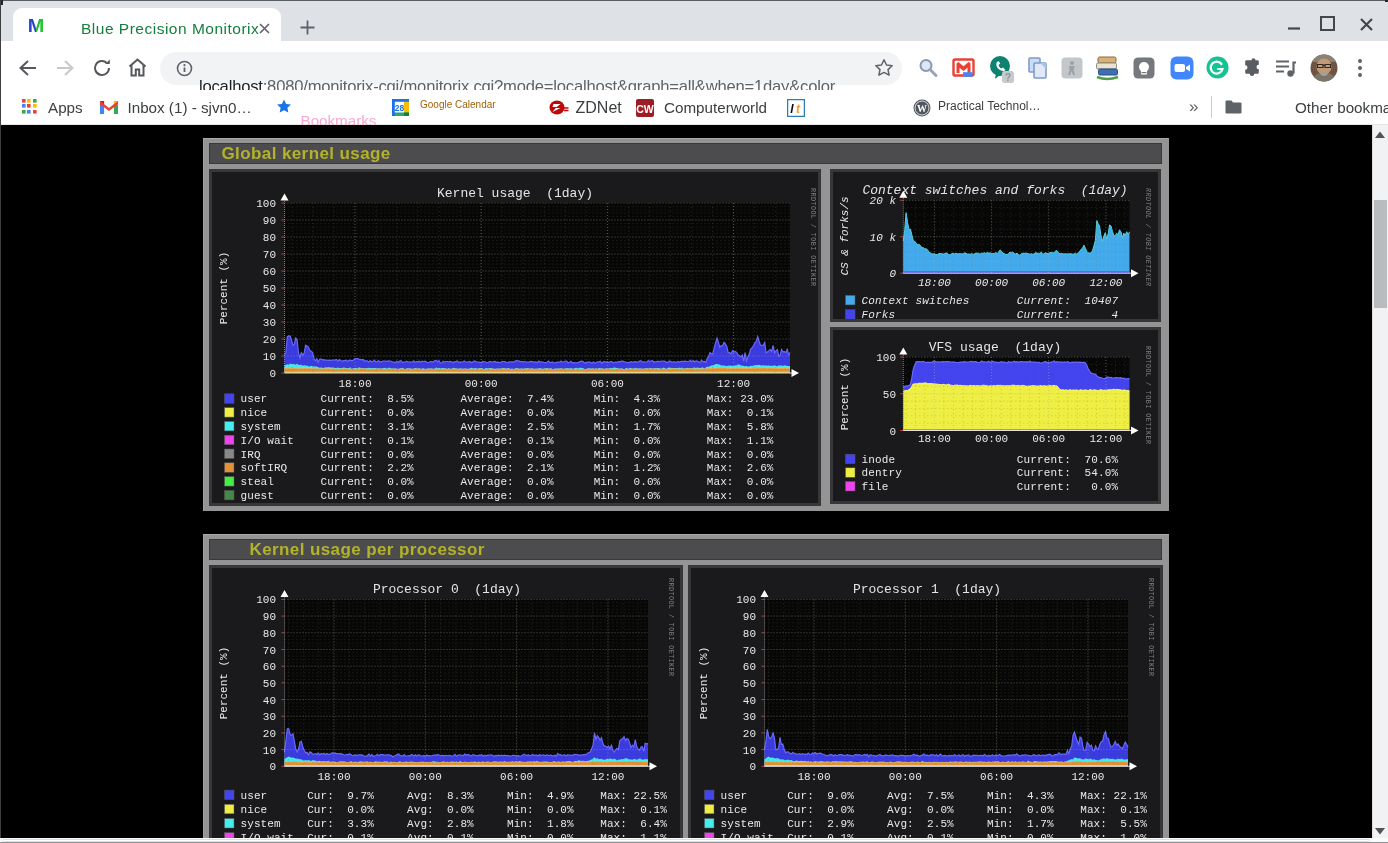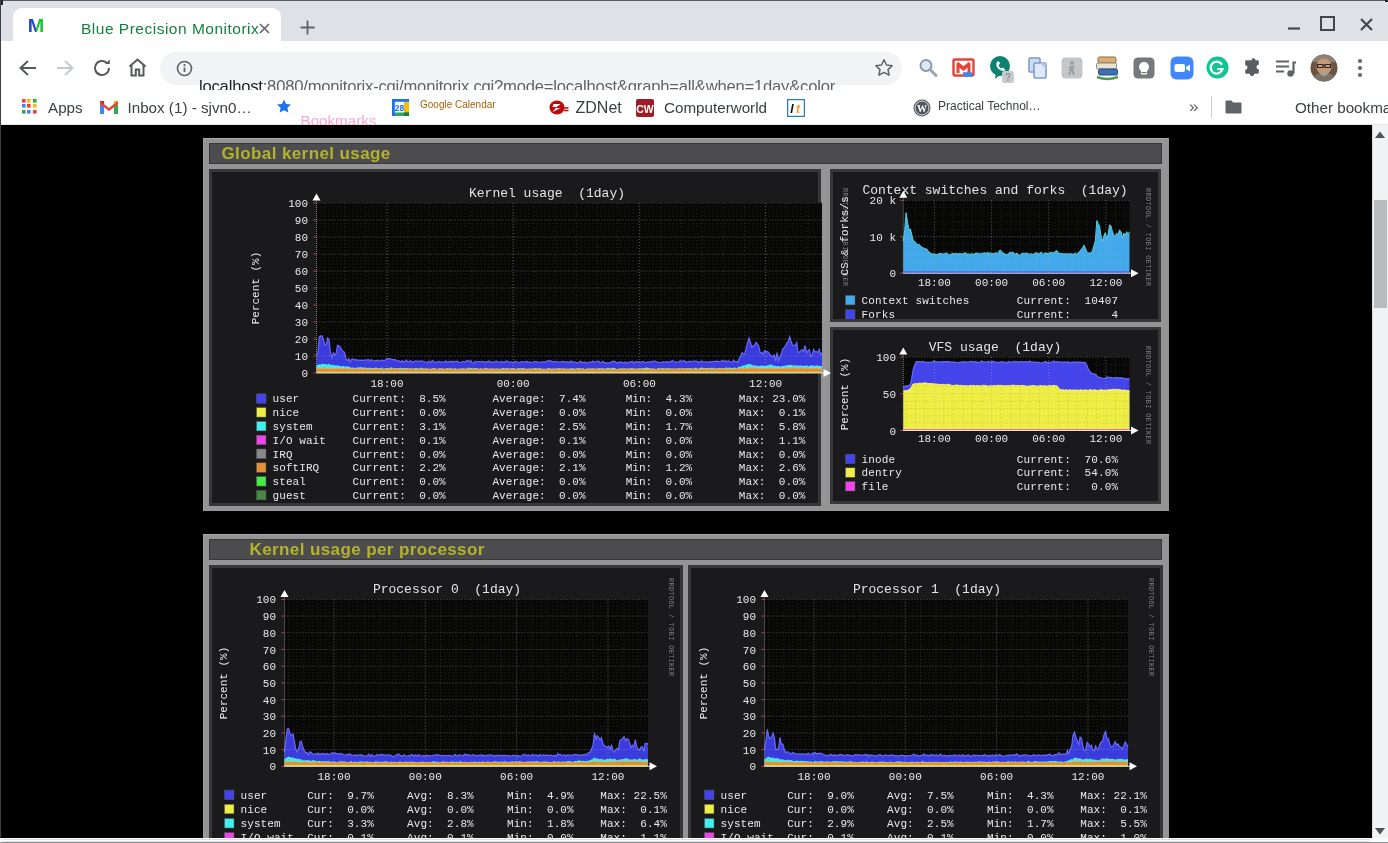--- a/index.html
+++ b/index.html
@@ -196,21 +196,21 @@
 <div style="position:absolute;left:209.3px;top:142.5px;width:952.7px;height:21.5px;background:#4c4c4e;border:1px solid #39393b;"></div>
 <div style="position:absolute;left:221.5px;top:143.5px;width:900px;height:19px;font-size:17px;font-weight:bold;color:#b3b32b;letter-spacing:0.4px;">Global kernel usage</div>
 <div style="position:absolute;left:209.3px;top:168.5px;width:611.7px;height:337px;background:#1a1a1c;border:3px solid #37373a;"></div>
 <div style="position:absolute;left:830px;top:168.5px;width:330.5px;height:153px;background:#1a1a1c;border:3px solid #37373a;"></div>
 <div style="position:absolute;left:830px;top:326.5px;width:330.5px;height:177px;background:#1a1a1c;border:3px solid #37373a;"></div>
 <div style="position:absolute;left:203px;top:534px;width:966px;height:309px;background:#949494;border-top:1px solid #aaa;border-left:1px solid #a2a2a2;overflow:hidden;"></div>
 <div style="position:absolute;left:209.3px;top:538.5px;width:952.7px;height:21.5px;background:#4c4c4e;border:1px solid #39393b;"></div>
 <div style="position:absolute;left:221.5px;top:539.5px;width:900px;height:19px;font-size:17px;font-weight:bold;color:#b3b32b;letter-spacing:0.4px;padding-left:28px;">Kernel usage per processor</div>
 <div style="position:absolute;left:209.3px;top:564.8px;width:474.2px;height:330px;background:#1a1a1c;border:3px solid #37373a;"></div>
 <div style="position:absolute;left:688.3px;top:564.8px;width:475.2px;height:330px;background:#1a1a1c;border:3px solid #37373a;"></div>
-<div style="position:absolute;left:212px;top:171.5px;width:606px;height:331px;overflow:hidden;margin-left:32px;">
+<div style="position:absolute;left:212px;top:171.5px;width:606px;height:331px;overflow:hidden;">
     <svg width="606" height="331" viewBox="0 0 606 331" style="position:absolute;left:0;top:0">
       <rect x="72.5" y="30.5" width="505.5" height="171.0" fill="#070707"></rect>
       <text x="303.0" y="24.5" font-size="13" fill="#e4e4e4" text-anchor="middle" font-family="Liberation Mono, monospace" xml:space="preserve">Kernel usage  (1day)</text>
       <path d="M72.5,201.0 72.5,182.8L73.9,180.6L75.3,164.7L76.7,163.8L78.1,164.1L79.5,167.9L80.9,173.2L82.3,172.4L83.7,166.1L85.1,167.7L86.5,181.0L87.9,186.0L89.3,180.6L90.8,182.9L92.2,181.2L93.6,173.2L95.0,174.1L96.4,175.1L97.8,178.4L99.2,179.2L100.6,180.5L102.0,186.9L103.4,188.8L104.8,186.6L106.2,190.3L107.6,187.2L109.0,186.9L110.4,187.9L111.8,187.7L113.2,188.1L114.6,188.0L116.0,188.3L117.4,188.1L118.8,188.3L120.2,188.1L121.6,188.2L123.0,188.1L124.5,187.5L125.9,189.3L127.3,187.6L128.7,188.6L130.1,189.3L131.5,188.7L132.9,188.6L134.3,188.1L135.7,189.4L137.1,188.3L138.5,188.1L139.9,188.8L141.3,188.2L142.7,186.8L144.1,186.5L145.5,186.5L146.9,187.1L148.3,187.4L149.7,187.9L151.1,187.5L152.5,189.0L153.9,188.8L155.3,188.8L156.8,190.2L158.2,188.5L159.6,189.8L161.0,189.4L162.4,188.1L163.8,189.9L165.2,189.7L166.6,188.5L168.0,190.1L169.4,189.7L170.8,189.2L172.2,189.2L173.6,189.2L175.0,189.3L176.4,188.8L177.8,189.0L179.2,189.3L180.6,190.0L182.0,190.1L183.4,190.8L184.8,189.2L186.2,190.7L187.6,189.1L189.0,188.6L190.4,190.3L191.9,190.1L193.3,190.0L194.7,189.2L196.1,190.2L197.5,189.8L198.9,190.0L200.3,189.9L201.7,188.9L203.1,190.3L204.5,189.7L205.9,189.6L207.3,189.2L208.7,190.5L210.1,189.1L211.5,189.5L212.9,189.2L214.3,189.7L215.7,190.7L217.1,190.2L218.5,189.3L219.9,189.8L221.3,189.8L222.7,188.7L224.1,188.5L225.6,189.8L227.0,188.7L228.4,191.0L229.8,191.0L231.2,189.3L232.6,190.0L234.0,189.5L235.4,189.5L236.8,189.9L238.2,189.4L239.6,189.8L241.0,190.8L242.4,189.7L243.8,189.8L245.2,188.8L246.6,190.6L248.0,189.9L249.4,190.2L250.8,190.0L252.2,188.9L253.6,189.7L255.0,190.2L256.4,189.8L257.9,189.5L259.3,190.5L260.7,190.1L262.1,189.0L263.5,189.4L264.9,190.0L266.3,190.2L267.7,190.0L269.1,190.8L270.5,189.4L271.9,189.7L273.3,189.8L274.7,190.7L276.1,190.3L277.5,189.6L278.9,189.7L280.3,190.2L281.7,189.6L283.1,189.3L284.5,190.3L285.9,190.2L287.3,190.4L288.7,190.5L290.1,189.4L291.5,189.5L293.0,189.6L294.4,190.5L295.8,190.4L297.2,189.8L298.6,190.0L300.0,189.7L301.4,190.2L302.8,189.4L304.2,188.7L305.6,188.9L307.0,188.8L308.4,189.8L309.8,189.3L311.2,190.0L312.6,189.3L314.0,190.0L315.4,190.1L316.8,190.2L318.2,189.4L319.6,189.7L321.0,189.7L322.4,190.5L323.8,189.8L325.2,190.7L326.7,189.0L328.1,190.0L329.5,189.8L330.9,190.0L332.3,190.8L333.7,190.7L335.1,189.9L336.5,189.0L337.9,190.6L339.3,190.3L340.7,190.0L342.1,190.9L343.5,190.9L344.9,190.2L346.3,190.0L347.7,190.2L349.1,189.0L350.5,190.1L351.9,189.8L353.3,189.0L354.7,189.0L356.1,190.9L357.5,190.2L358.9,189.3L360.4,190.8L361.8,190.6L363.2,190.8L364.6,190.8L366.0,190.7L367.4,189.9L368.8,189.3L370.2,189.1L371.6,190.0L373.0,191.2L374.4,190.1L375.8,190.3L377.2,189.9L378.6,190.2L380.0,191.2L381.4,189.8L382.8,191.3L384.2,190.5L385.6,189.9L387.0,189.9L388.4,189.2L389.8,191.5L391.2,189.9L392.6,189.7L394.1,190.3L395.5,189.7L396.9,190.7L398.3,189.6L399.7,189.7L401.1,190.6L402.5,190.4L403.9,190.1L405.3,190.4L406.7,189.4L408.1,189.9L409.5,189.2L410.9,189.2L412.3,189.9L413.7,190.0L415.1,190.5L416.5,190.4L417.9,190.4L419.3,189.7L420.7,190.4L422.1,189.8L423.5,189.7L424.9,190.1L426.3,189.9L427.8,188.9L429.2,188.8L430.6,190.2L432.0,189.9L433.4,190.0L434.8,189.9L436.2,188.8L437.6,189.3L439.0,189.0L440.4,188.7L441.8,190.0L443.2,189.8L444.6,189.7L446.0,189.1L447.4,189.7L448.8,189.3L450.2,189.0L451.6,189.0L453.0,189.4L454.4,190.1L455.8,190.6L457.2,189.0L458.6,189.4L460.0,190.2L461.5,189.9L462.9,189.9L464.3,190.6L465.7,189.4L467.1,190.0L468.5,189.7L469.9,189.1L471.3,189.6L472.7,189.2L474.1,189.3L475.5,189.5L476.9,189.5L478.3,188.4L479.7,189.6L481.1,188.5L482.5,190.0L483.9,189.0L485.3,189.2L486.7,189.7L488.1,190.7L489.5,188.1L490.9,189.7L492.3,189.5L493.7,190.5L495.2,186.5L496.6,184.4L498.0,180.7L499.4,181.6L500.8,182.0L502.2,176.2L503.6,170.7L505.0,166.1L506.4,170.2L507.8,175.4L509.2,173.7L510.6,173.4L512.0,170.4L513.4,171.9L514.8,174.5L516.2,180.8L517.6,180.5L519.0,182.2L520.4,178.7L521.8,180.0L523.2,179.4L524.6,180.3L526.0,182.9L527.5,183.7L528.9,184.8L530.3,183.1L531.7,189.2L533.1,180.7L534.5,188.9L535.9,185.1L537.3,182.1L538.7,177.1L540.1,175.6L541.5,174.0L542.9,170.7L544.3,169.3L545.7,164.7L547.1,169.5L548.5,173.1L549.9,173.6L551.3,173.2L552.7,170.4L554.1,180.8L555.5,179.9L556.9,178.6L558.3,177.6L559.7,179.4L561.1,173.5L562.6,180.9L564.0,178.8L565.4,177.6L566.8,184.4L568.2,182.9L569.6,177.6L571.0,179.8L572.4,179.7L573.8,180.7L575.2,177.4L576.6,182.5L578.0,180.5 L578.0,201.0 Z" fill="#3a3ae2"></path>
       <path d="M72.5,182.8L73.9,180.6L75.3,164.7L76.7,163.8L78.1,164.1L79.5,167.9L80.9,173.2L82.3,172.4L83.7,166.1L85.1,167.7L86.5,181.0L87.9,186.0L89.3,180.6L90.8,182.9L92.2,181.2L93.6,173.2L95.0,174.1L96.4,175.1L97.8,178.4L99.2,179.2L100.6,180.5L102.0,186.9L103.4,188.8L104.8,186.6L106.2,190.3L107.6,187.2L109.0,186.9L110.4,187.9L111.8,187.7L113.2,188.1L114.6,188.0L116.0,188.3L117.4,188.1L118.8,188.3L120.2,188.1L121.6,188.2L123.0,188.1L124.5,187.5L125.9,189.3L127.3,187.6L128.7,188.6L130.1,189.3L131.5,188.7L132.9,188.6L134.3,188.1L135.7,189.4L137.1,188.3L138.5,188.1L139.9,188.8L141.3,188.2L142.7,186.8L144.1,186.5L145.5,186.5L146.9,187.1L148.3,187.4L149.7,187.9L151.1,187.5L152.5,189.0L153.9,188.8L155.3,188.8L156.8,190.2L158.2,188.5L159.6,189.8L161.0,189.4L162.4,188.1L163.8,189.9L165.2,189.7L166.6,188.5L168.0,190.1L169.4,189.7L170.8,189.2L172.2,189.2L173.6,189.2L175.0,189.3L176.4,188.8L177.8,189.0L179.2,189.3L180.6,190.0L182.0,190.1L183.4,190.8L184.8,189.2L186.2,190.7L187.6,189.1L189.0,188.6L190.4,190.3L191.9,190.1L193.3,190.0L194.7,189.2L196.1,190.2L197.5,189.8L198.9,190.0L200.3,189.9L201.7,188.9L203.1,190.3L204.5,189.7L205.9,189.6L207.3,189.2L208.7,190.5L210.1,189.1L211.5,189.5L212.9,189.2L214.3,189.7L215.7,190.7L217.1,190.2L218.5,189.3L219.9,189.8L221.3,189.8L222.7,188.7L224.1,188.5L225.6,189.8L227.0,188.7L228.4,191.0L229.8,191.0L231.2,189.3L232.6,190.0L234.0,189.5L235.4,189.5L236.8,189.9L238.2,189.4L239.6,189.8L241.0,190.8L242.4,189.7L243.8,189.8L245.2,188.8L246.6,190.6L248.0,189.9L249.4,190.2L250.8,190.0L252.2,188.9L253.6,189.7L255.0,190.2L256.4,189.8L257.9,189.5L259.3,190.5L260.7,190.1L262.1,189.0L263.5,189.4L264.9,190.0L266.3,190.2L267.7,190.0L269.1,190.8L270.5,189.4L271.9,189.7L273.3,189.8L274.7,190.7L276.1,190.3L277.5,189.6L278.9,189.7L280.3,190.2L281.7,189.6L283.1,189.3L284.5,190.3L285.9,190.2L287.3,190.4L288.7,190.5L290.1,189.4L291.5,189.5L293.0,189.6L294.4,190.5L295.8,190.4L297.2,189.8L298.6,190.0L300.0,189.7L301.4,190.2L302.8,189.4L304.2,188.7L305.6,188.9L307.0,188.8L308.4,189.8L309.8,189.3L311.2,190.0L312.6,189.3L314.0,190.0L315.4,190.1L316.8,190.2L318.2,189.4L319.6,189.7L321.0,189.7L322.4,190.5L323.8,189.8L325.2,190.7L326.7,189.0L328.1,190.0L329.5,189.8L330.9,190.0L332.3,190.8L333.7,190.7L335.1,189.9L336.5,189.0L337.9,190.6L339.3,190.3L340.7,190.0L342.1,190.9L343.5,190.9L344.9,190.2L346.3,190.0L347.7,190.2L349.1,189.0L350.5,190.1L351.9,189.8L353.3,189.0L354.7,189.0L356.1,190.9L357.5,190.2L358.9,189.3L360.4,190.8L361.8,190.6L363.2,190.8L364.6,190.8L366.0,190.7L367.4,189.9L368.8,189.3L370.2,189.1L371.6,190.0L373.0,191.2L374.4,190.1L375.8,190.3L377.2,189.9L378.6,190.2L380.0,191.2L381.4,189.8L382.8,191.3L384.2,190.5L385.6,189.9L387.0,189.9L388.4,189.2L389.8,191.5L391.2,189.9L392.6,189.7L394.1,190.3L395.5,189.7L396.9,190.7L398.3,189.6L399.7,189.7L401.1,190.6L402.5,190.4L403.9,190.1L405.3,190.4L406.7,189.4L408.1,189.9L409.5,189.2L410.9,189.2L412.3,189.9L413.7,190.0L415.1,190.5L416.5,190.4L417.9,190.4L419.3,189.7L420.7,190.4L422.1,189.8L423.5,189.7L424.9,190.1L426.3,189.9L427.8,188.9L429.2,188.8L430.6,190.2L432.0,189.9L433.4,190.0L434.8,189.9L436.2,188.8L437.6,189.3L439.0,189.0L440.4,188.7L441.8,190.0L443.2,189.8L444.6,189.7L446.0,189.1L447.4,189.7L448.8,189.3L450.2,189.0L451.6,189.0L453.0,189.4L454.4,190.1L455.8,190.6L457.2,189.0L458.6,189.4L460.0,190.2L461.5,189.9L462.9,189.9L464.3,190.6L465.7,189.4L467.1,190.0L468.5,189.7L469.9,189.1L471.3,189.6L472.7,189.2L474.1,189.3L475.5,189.5L476.9,189.5L478.3,188.4L479.7,189.6L481.1,188.5L482.5,190.0L483.9,189.0L485.3,189.2L486.7,189.7L488.1,190.7L489.5,188.1L490.9,189.7L492.3,189.5L493.7,190.5L495.2,186.5L496.6,184.4L498.0,180.7L499.4,181.6L500.8,182.0L502.2,176.2L503.6,170.7L505.0,166.1L506.4,170.2L507.8,175.4L509.2,173.7L510.6,173.4L512.0,170.4L513.4,171.9L514.8,174.5L516.2,180.8L517.6,180.5L519.0,182.2L520.4,178.7L521.8,180.0L523.2,179.4L524.6,180.3L526.0,182.9L527.5,183.7L528.9,184.8L530.3,183.1L531.7,189.2L533.1,180.7L534.5,188.9L535.9,185.1L537.3,182.1L538.7,177.1L540.1,175.6L541.5,174.0L542.9,170.7L544.3,169.3L545.7,164.7L547.1,169.5L548.5,173.1L549.9,173.6L551.3,173.2L552.7,170.4L554.1,180.8L555.5,179.9L556.9,178.6L558.3,177.6L559.7,179.4L561.1,173.5L562.6,180.9L564.0,178.8L565.4,177.6L566.8,184.4L568.2,182.9L569.6,177.6L571.0,179.8L572.4,179.7L573.8,180.7L575.2,177.4L576.6,182.5L578.0,180.5" stroke="#6868ff" stroke-width="1.2" fill="none"></path>
       <path d="M72.5,201.0 72.5,193.0L73.9,193.1L75.3,192.3L76.7,192.7L78.1,191.4L79.5,192.2L80.9,191.9L82.3,192.2L83.7,192.7L85.1,191.6L86.5,193.1L87.9,192.8L89.3,192.8L90.8,193.8L92.2,193.0L93.6,193.7L95.0,193.4L96.4,194.3L97.8,194.5L99.2,193.8L100.6,194.2L102.0,194.5L103.4,194.4L104.8,194.5L106.2,195.2L107.6,195.7L109.0,195.6L110.4,195.7L111.8,195.9L113.2,195.3L114.6,195.4L116.0,195.2L117.4,195.2L118.8,195.5L120.2,195.5L121.6,195.4L123.0,195.9L124.5,195.9L125.9,195.6L127.3,196.0L128.7,196.0L130.1,195.9L131.5,195.4L132.9,195.8L134.3,196.1L135.7,196.3L137.1,196.1L138.5,195.2L139.9,197.3L141.3,195.9L142.7,196.0L144.1,195.8L145.5,196.6L146.9,195.3L148.3,195.8L149.7,196.2L151.1,196.1L152.5,196.4L153.9,196.1L155.3,196.2L156.8,195.8L158.2,196.1L159.6,196.2L161.0,196.0L162.4,196.0L163.8,196.1L165.2,196.8L166.6,195.9L168.0,196.7L169.4,196.6L170.8,196.3L172.2,196.1L173.6,195.7L175.0,196.9L176.4,195.7L177.8,195.7L179.2,196.5L180.6,196.4L182.0,196.5L183.4,196.6L184.8,196.8L186.2,197.0L187.6,196.4L189.0,196.3L190.4,195.7L191.9,196.7L193.3,197.2L194.7,196.3L196.1,196.6L197.5,196.3L198.9,196.6L200.3,196.9L201.7,196.7L203.1,196.1L204.5,196.3L205.9,196.8L207.3,196.1L208.7,197.0L210.1,196.6L211.5,196.3L212.9,196.9L214.3,196.9L215.7,196.4L217.1,196.4L218.5,196.5L219.9,196.6L221.3,196.8L222.7,196.7L224.1,195.3L225.6,196.6L227.0,195.8L228.4,196.6L229.8,195.9L231.2,195.9L232.6,196.2L234.0,196.6L235.4,196.9L236.8,196.0L238.2,196.9L239.6,196.9L241.0,195.8L242.4,195.9L243.8,196.4L245.2,196.5L246.6,196.7L248.0,196.3L249.4,196.6L250.8,197.0L252.2,196.7L253.6,196.3L255.0,197.0L256.4,196.8L257.9,196.4L259.3,195.8L260.7,196.3L262.1,196.4L263.5,195.7L264.9,196.8L266.3,196.7L267.7,196.1L269.1,196.0L270.5,196.2L271.9,197.4L273.3,196.1L274.7,196.2L276.1,196.4L277.5,196.2L278.9,195.9L280.3,196.4L281.7,196.8L283.1,197.1L284.5,196.4L285.9,196.7L287.3,196.6L288.7,196.8L290.1,196.3L291.5,196.1L293.0,196.2L294.4,196.8L295.8,196.1L297.2,196.3L298.6,197.3L300.0,196.2L301.4,197.2L302.8,196.8L304.2,196.0L305.6,196.2L307.0,196.7L308.4,196.7L309.8,196.3L311.2,197.1L312.6,196.3L314.0,196.5L315.4,196.1L316.8,196.5L318.2,196.8L319.6,196.3L321.0,196.5L322.4,196.9L323.8,196.8L325.2,196.8L326.7,196.4L328.1,196.1L329.5,196.4L330.9,196.9L332.3,196.5L333.7,196.2L335.1,196.0L336.5,196.7L337.9,196.3L339.3,196.5L340.7,197.2L342.1,196.9L343.5,196.6L344.9,196.6L346.3,196.5L347.7,196.6L349.1,196.2L350.5,196.7L351.9,197.0L353.3,196.2L354.7,196.6L356.1,196.1L357.5,196.7L358.9,195.9L360.4,196.8L361.8,196.8L363.2,196.1L364.6,195.7L366.0,196.7L367.4,195.8L368.8,195.8L370.2,196.1L371.6,196.4L373.0,197.2L374.4,196.9L375.8,196.6L377.2,196.2L378.6,196.4L380.0,196.6L381.4,196.3L382.8,197.0L384.2,196.2L385.6,196.7L387.0,195.9L388.4,196.3L389.8,196.6L391.2,196.5L392.6,196.9L394.1,196.3L395.5,196.7L396.9,196.4L398.3,195.9L399.7,196.2L401.1,196.1L402.5,195.3L403.9,196.0L405.3,195.9L406.7,196.4L408.1,196.7L409.5,196.2L410.9,196.7L412.3,197.4L413.7,196.1L415.1,196.2L416.5,196.7L417.9,195.8L419.3,196.3L420.7,196.5L422.1,196.6L423.5,195.8L424.9,196.4L426.3,196.5L427.8,196.4L429.2,196.6L430.6,196.9L432.0,196.5L433.4,196.6L434.8,196.0L436.2,196.8L437.6,196.0L439.0,196.5L440.4,196.6L441.8,196.3L443.2,196.2L444.6,196.2L446.0,196.0L447.4,196.2L448.8,196.8L450.2,196.5L451.6,195.6L453.0,196.3L454.4,197.1L455.8,196.1L457.2,195.5L458.6,195.7L460.0,196.1L461.5,196.0L462.9,195.9L464.3,196.1L465.7,196.3L467.1,195.4L468.5,196.2L469.9,195.6L471.3,196.6L472.7,196.3L474.1,196.4L475.5,195.8L476.9,196.2L478.3,196.2L479.7,196.2L481.1,195.8L482.5,195.5L483.9,196.1L485.3,195.6L486.7,195.8L488.1,196.0L489.5,195.7L490.9,195.3L492.3,196.7L493.7,195.5L495.2,194.6L496.6,194.9L498.0,194.1L499.4,193.6L500.8,193.3L502.2,192.9L503.6,192.1L505.0,192.0L506.4,192.6L507.8,192.6L509.2,193.5L510.6,193.4L512.0,193.5L513.4,193.8L514.8,194.3L516.2,193.4L517.6,193.7L519.0,193.4L520.4,194.1L521.8,193.7L523.2,193.6L524.6,193.3L526.0,192.6L527.5,192.5L528.9,193.5L530.3,193.6L531.7,194.0L533.1,194.3L534.5,193.9L535.9,194.5L537.3,194.6L538.7,193.8L540.1,193.9L541.5,193.5L542.9,193.3L544.3,192.9L545.7,192.9L547.1,192.7L548.5,193.2L549.9,193.4L551.3,193.3L552.7,193.5L554.1,193.6L555.5,193.7L556.9,193.2L558.3,194.0L559.7,193.7L561.1,193.8L562.6,193.3L564.0,194.1L565.4,194.2L566.8,193.3L568.2,193.4L569.6,193.6L571.0,194.0L572.4,193.3L573.8,193.6L575.2,194.0L576.6,194.0L578.0,194.1 L578.0,201.0 Z" fill="#44EEEE"></path>
       <path d="M72.5,201.0 72.5,196.6L73.9,196.3L75.3,196.5L76.7,196.4L78.1,196.2L79.5,196.4L80.9,196.2L82.3,196.4L83.7,196.3L85.1,196.8L86.5,196.8L87.9,196.9L89.3,196.6L90.8,196.8L92.2,196.5L93.6,196.7L95.0,196.7L96.4,196.3L97.8,196.7L99.2,196.8L100.6,197.0L102.0,196.6L103.4,196.6L104.8,197.1L106.2,196.9L107.6,196.8L109.0,197.2L110.4,196.9L111.8,196.6L113.2,197.3L114.6,196.8L116.0,196.5L117.4,197.1L118.8,197.1L120.2,196.9L121.6,196.9L123.0,196.9L124.5,197.3L125.9,197.2L127.3,197.0L128.7,197.1L130.1,196.8L131.5,197.1L132.9,197.1L134.3,196.7L135.7,197.1L137.1,197.3L138.5,197.1L139.9,197.6L141.3,196.9L142.7,197.0L144.1,197.2L145.5,197.2L146.9,197.2L148.3,196.8L149.7,196.7L151.1,197.1L152.5,197.0L153.9,197.0L155.3,197.2L156.8,197.2L158.2,197.2L159.6,197.5L161.0,197.3L162.4,197.0L163.8,196.9L165.2,197.1L166.6,197.2L168.0,197.0L169.4,197.0L170.8,197.3L172.2,197.3L173.6,197.2L175.0,197.3L176.4,197.3L177.8,197.0L179.2,197.3L180.6,197.0L182.0,197.2L183.4,197.2L184.8,197.2L186.2,197.4L187.6,197.3L189.0,197.0L190.4,196.9L191.9,197.1L193.3,197.6L194.7,197.0L196.1,197.0L197.5,197.2L198.9,197.5L200.3,197.2L201.7,197.0L203.1,197.0L204.5,196.8L205.9,197.3L207.3,197.1L208.7,197.3L210.1,197.4L211.5,197.2L212.9,197.3L214.3,197.3L215.7,197.3L217.1,197.2L218.5,197.2L219.9,197.1L221.3,197.4L222.7,197.1L224.1,197.5L225.6,197.1L227.0,197.1L228.4,197.6L229.8,197.2L231.2,196.9L232.6,197.0L234.0,197.2L235.4,197.3L236.8,197.1L238.2,197.2L239.6,197.2L241.0,197.1L242.4,196.9L243.8,197.0L245.2,197.3L246.6,197.4L248.0,197.3L249.4,197.1L250.8,197.3L252.2,197.0L253.6,197.5L255.0,197.3L256.4,197.4L257.9,197.1L259.3,197.1L260.7,197.2L262.1,197.4L263.5,197.3L264.9,197.3L266.3,197.0L267.7,197.3L269.1,197.0L270.5,196.9L271.9,197.7L273.3,197.3L274.7,197.6L276.1,197.2L277.5,197.0L278.9,197.4L280.3,197.1L281.7,197.1L283.1,197.4L284.5,197.3L285.9,197.1L287.3,197.3L288.7,197.3L290.1,196.6L291.5,197.3L293.0,197.3L294.4,197.2L295.8,197.1L297.2,197.0L298.6,197.7L300.0,197.4L301.4,197.5L302.8,197.2L304.2,196.9L305.6,197.3L307.0,197.3L308.4,197.2L309.8,197.4L311.2,197.4L312.6,197.0L314.0,197.4L315.4,197.1L316.8,196.9L318.2,197.4L319.6,196.9L321.0,197.2L322.4,197.3L323.8,197.2L325.2,197.2L326.7,197.2L328.1,197.3L329.5,197.4L330.9,197.3L332.3,197.2L333.7,197.0L335.1,197.2L336.5,197.1L337.9,197.2L339.3,197.1L340.7,197.5L342.1,197.2L343.5,197.1L344.9,197.5L346.3,197.2L347.7,197.2L349.1,196.9L350.5,197.1L351.9,197.3L353.3,197.0L354.7,197.3L356.1,197.2L357.5,197.1L358.9,197.4L360.4,197.2L361.8,197.2L363.2,197.4L364.6,197.4L366.0,197.1L367.4,197.2L368.8,197.5L370.2,197.5L371.6,197.1L373.0,197.5L374.4,197.3L375.8,197.1L377.2,196.9L378.6,197.5L380.0,197.0L381.4,197.3L382.8,197.3L384.2,196.9L385.6,197.5L387.0,197.1L388.4,197.2L389.8,196.9L391.2,197.4L392.6,197.3L394.1,197.0L395.5,197.1L396.9,197.1L398.3,197.1L399.7,197.4L401.1,197.2L402.5,197.5L403.9,196.9L405.3,196.9L406.7,197.4L408.1,197.1L409.5,197.1L410.9,197.4L412.3,197.8L413.7,197.0L415.1,197.1L416.5,197.3L417.9,196.9L419.3,197.1L420.7,197.2L422.1,197.4L423.5,197.0L424.9,196.9L426.3,197.3L427.8,197.1L429.2,197.1L430.6,197.2L432.0,197.3L433.4,196.9L434.8,197.0L436.2,197.1L437.6,197.1L439.0,196.8L440.4,197.0L441.8,197.5L443.2,196.8L444.6,197.1L446.0,197.3L447.4,197.1L448.8,197.3L450.2,196.9L451.6,196.9L453.0,197.4L454.4,197.4L455.8,196.8L457.2,197.6L458.6,196.8L460.0,196.9L461.5,196.9L462.9,196.7L464.3,197.0L465.7,197.2L467.1,196.9L468.5,197.1L469.9,196.9L471.3,197.5L472.7,197.1L474.1,196.7L475.5,196.9L476.9,196.8L478.3,196.9L479.7,197.1L481.1,196.8L482.5,196.9L483.9,197.1L485.3,197.1L486.7,196.9L488.1,197.2L489.5,197.2L490.9,196.7L492.3,197.1L493.7,197.0L495.2,196.6L496.6,196.6L498.0,196.6L499.4,196.7L500.8,196.3L502.2,196.5L503.6,196.3L505.0,196.3L506.4,195.8L507.8,196.1L509.2,196.2L510.6,196.1L512.0,195.7L513.4,196.1L514.8,196.7L516.2,196.5L517.6,196.5L519.0,196.7L520.4,196.8L521.8,196.2L523.2,196.4L524.6,196.3L526.0,196.4L527.5,196.3L528.9,196.4L530.3,196.4L531.7,196.5L533.1,196.7L534.5,196.6L535.9,196.4L537.3,196.6L538.7,196.3L540.1,196.5L541.5,196.1L542.9,196.6L544.3,196.2L545.7,195.9L547.1,196.0L548.5,196.3L549.9,195.8L551.3,196.1L552.7,196.0L554.1,196.1L555.5,196.5L556.9,196.0L558.3,196.1L559.7,196.0L561.1,196.5L562.6,196.1L564.0,196.4L565.4,196.6L566.8,196.6L568.2,196.3L569.6,196.5L571.0,196.1L572.4,196.3L573.8,196.2L575.2,196.6L576.6,196.8L578.0,196.9 L578.0,201.0 Z" fill="#E29136"></path>
       <path d="M72.5,196.6L73.9,196.3L75.3,196.5L76.7,196.4L78.1,196.2L79.5,196.4L80.9,196.2L82.3,196.4L83.7,196.3L85.1,196.8L86.5,196.8L87.9,196.9L89.3,196.6L90.8,196.8L92.2,196.5L93.6,196.7L95.0,196.7L96.4,196.3L97.8,196.7L99.2,196.8L100.6,197.0L102.0,196.6L103.4,196.6L104.8,197.1L106.2,196.9L107.6,196.8L109.0,197.2L110.4,196.9L111.8,196.6L113.2,197.3L114.6,196.8L116.0,196.5L117.4,197.1L118.8,197.1L120.2,196.9L121.6,196.9L123.0,196.9L124.5,197.3L125.9,197.2L127.3,197.0L128.7,197.1L130.1,196.8L131.5,197.1L132.9,197.1L134.3,196.7L135.7,197.1L137.1,197.3L138.5,197.1L139.9,197.6L141.3,196.9L142.7,197.0L144.1,197.2L145.5,197.2L146.9,197.2L148.3,196.8L149.7,196.7L151.1,197.1L152.5,197.0L153.9,197.0L155.3,197.2L156.8,197.2L158.2,197.2L159.6,197.5L161.0,197.3L162.4,197.0L163.8,196.9L165.2,197.1L166.6,197.2L168.0,197.0L169.4,197.0L170.8,197.3L172.2,197.3L173.6,197.2L175.0,197.3L176.4,197.3L177.8,197.0L179.2,197.3L180.6,197.0L182.0,197.2L183.4,197.2L184.8,197.2L186.2,197.4L187.6,197.3L189.0,197.0L190.4,196.9L191.9,197.1L193.3,197.6L194.7,197.0L196.1,197.0L197.5,197.2L198.9,197.5L200.3,197.2L201.7,197.0L203.1,197.0L204.5,196.8L205.9,197.3L207.3,197.1L208.7,197.3L210.1,197.4L211.5,197.2L212.9,197.3L214.3,197.3L215.7,197.3L217.1,197.2L218.5,197.2L219.9,197.1L221.3,197.4L222.7,197.1L224.1,197.5L225.6,197.1L227.0,197.1L228.4,197.6L229.8,197.2L231.2,196.9L232.6,197.0L234.0,197.2L235.4,197.3L236.8,197.1L238.2,197.2L239.6,197.2L241.0,197.1L242.4,196.9L243.8,197.0L245.2,197.3L246.6,197.4L248.0,197.3L249.4,197.1L250.8,197.3L252.2,197.0L253.6,197.5L255.0,197.3L256.4,197.4L257.9,197.1L259.3,197.1L260.7,197.2L262.1,197.4L263.5,197.3L264.9,197.3L266.3,197.0L267.7,197.3L269.1,197.0L270.5,196.9L271.9,197.7L273.3,197.3L274.7,197.6L276.1,197.2L277.5,197.0L278.9,197.4L280.3,197.1L281.7,197.1L283.1,197.4L284.5,197.3L285.9,197.1L287.3,197.3L288.7,197.3L290.1,196.6L291.5,197.3L293.0,197.3L294.4,197.2L295.8,197.1L297.2,197.0L298.6,197.7L300.0,197.4L301.4,197.5L302.8,197.2L304.2,196.9L305.6,197.3L307.0,197.3L308.4,197.2L309.8,197.4L311.2,197.4L312.6,197.0L314.0,197.4L315.4,197.1L316.8,196.9L318.2,197.4L319.6,196.9L321.0,197.2L322.4,197.3L323.8,197.2L325.2,197.2L326.7,197.2L328.1,197.3L329.5,197.4L330.9,197.3L332.3,197.2L333.7,197.0L335.1,197.2L336.5,197.1L337.9,197.2L339.3,197.1L340.7,197.5L342.1,197.2L343.5,197.1L344.9,197.5L346.3,197.2L347.7,197.2L349.1,196.9L350.5,197.1L351.9,197.3L353.3,197.0L354.7,197.3L356.1,197.2L357.5,197.1L358.9,197.4L360.4,197.2L361.8,197.2L363.2,197.4L364.6,197.4L366.0,197.1L367.4,197.2L368.8,197.5L370.2,197.5L371.6,197.1L373.0,197.5L374.4,197.3L375.8,197.1L377.2,196.9L378.6,197.5L380.0,197.0L381.4,197.3L382.8,197.3L384.2,196.9L385.6,197.5L387.0,197.1L388.4,197.2L389.8,196.9L391.2,197.4L392.6,197.3L394.1,197.0L395.5,197.1L396.9,197.1L398.3,197.1L399.7,197.4L401.1,197.2L402.5,197.5L403.9,196.9L405.3,196.9L406.7,197.4L408.1,197.1L409.5,197.1L410.9,197.4L412.3,197.8L413.7,197.0L415.1,197.1L416.5,197.3L417.9,196.9L419.3,197.1L420.7,197.2L422.1,197.4L423.5,197.0L424.9,196.9L426.3,197.3L427.8,197.1L429.2,197.1L430.6,197.2L432.0,197.3L433.4,196.9L434.8,197.0L436.2,197.1L437.6,197.1L439.0,196.8L440.4,197.0L441.8,197.5L443.2,196.8L444.6,197.1L446.0,197.3L447.4,197.1L448.8,197.3L450.2,196.9L451.6,196.9L453.0,197.4L454.4,197.4L455.8,196.8L457.2,197.6L458.6,196.8L460.0,196.9L461.5,196.9L462.9,196.7L464.3,197.0L465.7,197.2L467.1,196.9L468.5,197.1L469.9,196.9L471.3,197.5L472.7,197.1L474.1,196.7L475.5,196.9L476.9,196.8L478.3,196.9L479.7,197.1L481.1,196.8L482.5,196.9L483.9,197.1L485.3,197.1L486.7,196.9L488.1,197.2L489.5,197.2L490.9,196.7L492.3,197.1L493.7,197.0L495.2,196.6L496.6,196.6L498.0,196.6L499.4,196.7L500.8,196.3L502.2,196.5L503.6,196.3L505.0,196.3L506.4,195.8L507.8,196.1L509.2,196.2L510.6,196.1L512.0,195.7L513.4,196.1L514.8,196.7L516.2,196.5L517.6,196.5L519.0,196.7L520.4,196.8L521.8,196.2L523.2,196.4L524.6,196.3L526.0,196.4L527.5,196.3L528.9,196.4L530.3,196.4L531.7,196.5L533.1,196.7L534.5,196.6L535.9,196.4L537.3,196.6L538.7,196.3L540.1,196.5L541.5,196.1L542.9,196.6L544.3,196.2L545.7,195.9L547.1,196.0L548.5,196.3L549.9,195.8L551.3,196.1L552.7,196.0L554.1,196.1L555.5,196.5L556.9,196.0L558.3,196.1L559.7,196.0L561.1,196.5L562.6,196.1L564.0,196.4L565.4,196.6L566.8,196.6L568.2,196.3L569.6,196.5L571.0,196.1L572.4,196.3L573.8,196.2L575.2,196.6L576.6,196.8L578.0,196.9" stroke="#f2a644" stroke-width="1" fill="none"></path>
       <path d="M72.5,200.2 H578.0" stroke="#d8d840" stroke-width="1" fill="none"></path>
       <path d="M72.5,197.60 H578.0 M72.5,194.20 H578.0 M72.5,190.80 H578.0 M72.5,187.40 H578.0 M72.5,180.60 H578.0 M72.5,177.20 H578.0 M72.5,173.80 H578.0 M72.5,170.40 H578.0 M72.5,163.60 H578.0 M72.5,160.20 H578.0 M72.5,156.80 H578.0 M72.5,153.40 H578.0 M72.5,146.60 H578.0 M72.5,143.20 H578.0 M72.5,139.80 H578.0 M72.5,136.40 H578.0 M72.5,129.60 H578.0 M72.5,126.20 H578.0 M72.5,122.80 H578.0 M72.5,119.40 H578.0 M72.5,112.60 H578.0 M72.5,109.20 H578.0 M72.5,105.80 H578.0 M72.5,102.40 H578.0 M72.5,95.60 H578.0 M72.5,92.20 H578.0 M72.5,88.80 H578.0 M72.5,85.40 H578.0 M72.5,78.60 H578.0 M72.5,75.20 H578.0 M72.5,71.80 H578.0 M72.5,68.40 H578.0 M72.5,61.60 H578.0 M72.5,58.20 H578.0 M72.5,54.80 H578.0 M72.5,51.40 H578.0 M72.5,44.60 H578.0 M72.5,41.20 H578.0 M72.5,37.80 H578.0 M72.5,34.40 H578.0 M79.90,31.0 V201.0 M100.93,31.0 V201.0 M121.97,31.0 V201.0 M164.03,31.0 V201.0 M185.07,31.0 V201.0 M206.10,31.0 V201.0 M227.13,31.0 V201.0 M248.17,31.0 V201.0 M290.23,31.0 V201.0 M311.27,31.0 V201.0 M332.30,31.0 V201.0 M353.33,31.0 V201.0 M374.37,31.0 V201.0 M416.43,31.0 V201.0 M437.47,31.0 V201.0 M458.50,31.0 V201.0 M479.53,31.0 V201.0 M500.57,31.0 V201.0 M542.63,31.0 V201.0 M563.67,31.0 V201.0" stroke="rgba(112,112,58,0.32)" stroke-width="1" stroke-dasharray="1,3" fill="none"></path>
@@ -249,21 +249,21 @@
       <rect x="12.5" y="277.0" width="9.5" height="9.5" fill="#888888" stroke="#555" stroke-width="0.5"></rect>
       <text x="28.6" y="285.6" font-size="11" fill="#e8e8e8" text-anchor="start" font-family="Liberation Mono, monospace" xml:space="preserve" letter-spacing="0.06">IRQ         Current:  0.0%       Average:  0.0%      Min:  0.0%       Max:  0.0%</text>
       <rect x="12.5" y="290.8" width="9.5" height="9.5" fill="#E29136" stroke="#555" stroke-width="0.5"></rect>
       <text x="28.6" y="299.4" font-size="11" fill="#e8e8e8" text-anchor="start" font-family="Liberation Mono, monospace" xml:space="preserve" letter-spacing="0.06">softIRQ     Current:  2.2%       Average:  2.1%      Min:  1.2%       Max:  2.6%</text>
       <rect x="12.5" y="304.6" width="9.5" height="9.5" fill="#44EE44" stroke="#555" stroke-width="0.5"></rect>
       <text x="28.6" y="313.2" font-size="11" fill="#e8e8e8" text-anchor="start" font-family="Liberation Mono, monospace" xml:space="preserve" letter-spacing="0.06">steal       Current:  0.0%       Average:  0.0%      Min:  0.0%       Max:  0.0%</text>
       <rect x="12.5" y="318.4" width="9.5" height="9.5" fill="#448844" stroke="#555" stroke-width="0.5"></rect>
       <text x="28.6" y="327.0" font-size="11" fill="#e8e8e8" text-anchor="start" font-family="Liberation Mono, monospace" xml:space="preserve" letter-spacing="0.06">guest       Current:  0.0%       Average:  0.0%      Min:  0.0%       Max:  0.0%</text>
     </svg>
   </div>
-<div style="position:absolute;left:833px;top:171.5px;width:325px;height:147px;overflow:hidden;">
+<div style="position:absolute;left:833px;top:171.5px;width:325px;height:147px;overflow:hidden;font-style:italic;">
     <svg width="325" height="147" viewBox="0 0 325 147" style="position:absolute;left:0;top:0">
       <rect x="70.3" y="27.8" width="226.2" height="73.9" fill="#070707"></rect>
       <text x="162.0" y="21.8" font-size="13" fill="#e4e4e4" text-anchor="middle" font-family="Liberation Mono, monospace" xml:space="preserve">Context switches and forks  (1day)</text>
       <path d="M70.3,101.2 70.3,68.9L71.7,58.3L73.1,40.7L74.6,50.7L76.0,57.7L77.4,57.1L78.8,62.7L80.3,68.9L81.7,69.3L83.1,71.0L84.5,72.5L85.9,72.4L87.4,73.4L88.8,75.8L90.2,75.6L91.6,76.7L93.1,76.8L94.5,77.7L95.9,80.1L97.3,80.8L98.8,81.9L100.2,81.9L101.6,81.7L103.0,82.7L104.4,82.5L105.9,81.6L107.3,81.5L108.7,81.4L110.1,82.2L111.6,81.5L113.0,81.0L114.4,81.2L115.8,82.7L117.2,82.9L118.7,81.6L120.1,81.2L121.5,81.9L122.9,81.3L124.4,81.7L125.8,81.8L127.2,81.7L128.6,81.7L130.1,82.1L131.5,80.7L132.9,81.2L134.3,82.1L135.7,81.9L137.2,82.3L138.6,81.4L140.0,82.5L141.4,81.8L142.9,81.1L144.3,81.2L145.7,81.2L147.1,82.2L148.5,81.0L150.0,81.5L151.4,80.6L152.8,81.5L154.2,80.4L155.7,81.1L157.1,80.9L158.5,81.5L159.9,81.5L161.3,81.4L162.8,80.6L164.2,81.4L165.6,80.1L167.0,77.9L168.5,79.2L169.9,81.3L171.3,81.4L172.7,82.4L174.2,82.5L175.6,81.4L177.0,80.0L178.4,80.5L179.8,80.2L181.3,81.4L182.7,82.0L184.1,81.1L185.5,82.5L187.0,83.5L188.4,81.6L189.8,81.2L191.2,81.4L192.6,81.0L194.1,81.4L195.5,81.6L196.9,82.3L198.3,81.7L199.8,82.3L201.2,81.8L202.6,80.4L204.0,81.3L205.5,81.2L206.9,81.7L208.3,79.8L209.7,82.4L211.1,81.7L212.6,80.6L214.0,81.5L215.4,81.5L216.8,80.7L218.3,80.5L219.7,80.4L221.1,81.3L222.5,78.9L223.9,78.6L225.4,80.3L226.8,82.1L228.2,81.3L229.6,81.7L231.1,82.1L232.5,81.5L233.9,82.1L235.3,81.8L236.7,81.7L238.2,81.8L239.6,82.1L241.0,82.2L242.4,80.9L243.9,82.7L245.3,80.5L246.7,79.3L248.1,77.3L249.6,76.1L251.0,73.2L252.4,76.3L253.8,79.4L255.2,80.9L256.7,81.0L258.1,80.9L259.5,78.4L260.9,74.0L262.4,68.2L263.8,48.5L265.2,51.7L266.6,54.1L268.0,64.0L269.5,69.1L270.9,64.0L272.3,60.6L273.7,66.8L275.2,61.7L276.6,52.9L278.0,54.0L279.4,59.3L280.9,63.8L282.3,63.7L283.7,61.3L285.1,62.6L286.5,57.8L288.0,59.9L289.4,65.6L290.8,61.1L292.2,63.7L293.7,59.7L295.1,62.8L296.5,59.8 L296.5,101.2 Z" fill="#44AAEE"></path>
       <path d="M70.3,68.9L71.7,58.3L73.1,40.7L74.6,50.7L76.0,57.7L77.4,57.1L78.8,62.7L80.3,68.9L81.7,69.3L83.1,71.0L84.5,72.5L85.9,72.4L87.4,73.4L88.8,75.8L90.2,75.6L91.6,76.7L93.1,76.8L94.5,77.7L95.9,80.1L97.3,80.8L98.8,81.9L100.2,81.9L101.6,81.7L103.0,82.7L104.4,82.5L105.9,81.6L107.3,81.5L108.7,81.4L110.1,82.2L111.6,81.5L113.0,81.0L114.4,81.2L115.8,82.7L117.2,82.9L118.7,81.6L120.1,81.2L121.5,81.9L122.9,81.3L124.4,81.7L125.8,81.8L127.2,81.7L128.6,81.7L130.1,82.1L131.5,80.7L132.9,81.2L134.3,82.1L135.7,81.9L137.2,82.3L138.6,81.4L140.0,82.5L141.4,81.8L142.9,81.1L144.3,81.2L145.7,81.2L147.1,82.2L148.5,81.0L150.0,81.5L151.4,80.6L152.8,81.5L154.2,80.4L155.7,81.1L157.1,80.9L158.5,81.5L159.9,81.5L161.3,81.4L162.8,80.6L164.2,81.4L165.6,80.1L167.0,77.9L168.5,79.2L169.9,81.3L171.3,81.4L172.7,82.4L174.2,82.5L175.6,81.4L177.0,80.0L178.4,80.5L179.8,80.2L181.3,81.4L182.7,82.0L184.1,81.1L185.5,82.5L187.0,83.5L188.4,81.6L189.8,81.2L191.2,81.4L192.6,81.0L194.1,81.4L195.5,81.6L196.9,82.3L198.3,81.7L199.8,82.3L201.2,81.8L202.6,80.4L204.0,81.3L205.5,81.2L206.9,81.7L208.3,79.8L209.7,82.4L211.1,81.7L212.6,80.6L214.0,81.5L215.4,81.5L216.8,80.7L218.3,80.5L219.7,80.4L221.1,81.3L222.5,78.9L223.9,78.6L225.4,80.3L226.8,82.1L228.2,81.3L229.6,81.7L231.1,82.1L232.5,81.5L233.9,82.1L235.3,81.8L236.7,81.7L238.2,81.8L239.6,82.1L241.0,82.2L242.4,80.9L243.9,82.7L245.3,80.5L246.7,79.3L248.1,77.3L249.6,76.1L251.0,73.2L252.4,76.3L253.8,79.4L255.2,80.9L256.7,81.0L258.1,80.9L259.5,78.4L260.9,74.0L262.4,68.2L263.8,48.5L265.2,51.7L266.6,54.1L268.0,64.0L269.5,69.1L270.9,64.0L272.3,60.6L273.7,66.8L275.2,61.7L276.6,52.9L278.0,54.0L279.4,59.3L280.9,63.8L282.3,63.7L283.7,61.3L285.1,62.6L286.5,57.8L288.0,59.9L289.4,65.6L290.8,61.1L292.2,63.7L293.7,59.7L295.1,62.8L296.5,59.8" stroke="#4fd4de" stroke-width="1" fill="none"></path>
       <path d="M70.3,100.3 H296.5" stroke="#4444EE" stroke-width="1.4" fill="none"></path>
       <path d="M70.3,93.91 H296.5 M70.3,86.62 H296.5 M70.3,79.33 H296.5 M70.3,72.04 H296.5 M70.3,57.46 H296.5 M70.3,50.17 H296.5 M70.3,42.88 H296.5 M70.3,35.59 H296.5 M72.80,28.3 V101.2 M82.33,28.3 V101.2 M91.87,28.3 V101.2 M110.93,28.3 V101.2 M120.47,28.3 V101.2 M130.00,28.3 V101.2 M139.53,28.3 V101.2 M149.07,28.3 V101.2 M168.13,28.3 V101.2 M177.67,28.3 V101.2 M187.20,28.3 V101.2 M196.73,28.3 V101.2 M206.27,28.3 V101.2 M225.33,28.3 V101.2 M234.87,28.3 V101.2 M244.40,28.3 V101.2 M253.93,28.3 V101.2 M263.47,28.3 V101.2 M282.53,28.3 V101.2 M292.07,28.3 V101.2" stroke="rgba(112,112,58,0.32)" stroke-width="1" stroke-dasharray="1,3" fill="none"></path>
       <path d="M70.3,28.30 H296.5 M70.3,64.75 H296.5 M70.3,101.20 H296.5" stroke="rgba(172,182,152,0.50)" stroke-width="1" stroke-dasharray="1,2" fill="none"></path>
       <path d="M101.40,28.3 V101.2 M158.60,28.3 V101.2 M215.70,28.3 V101.2 M272.90,28.3 V101.2" stroke="rgba(165,185,140,0.50)" stroke-width="1" stroke-dasharray="1,2" fill="none"></path>
       <path d="M67.1,28.30 H69.9 M67.1,64.75 H69.9 M67.1,101.20 H69.9" stroke="#c03a3a" stroke-width="1" fill="none"></path>

